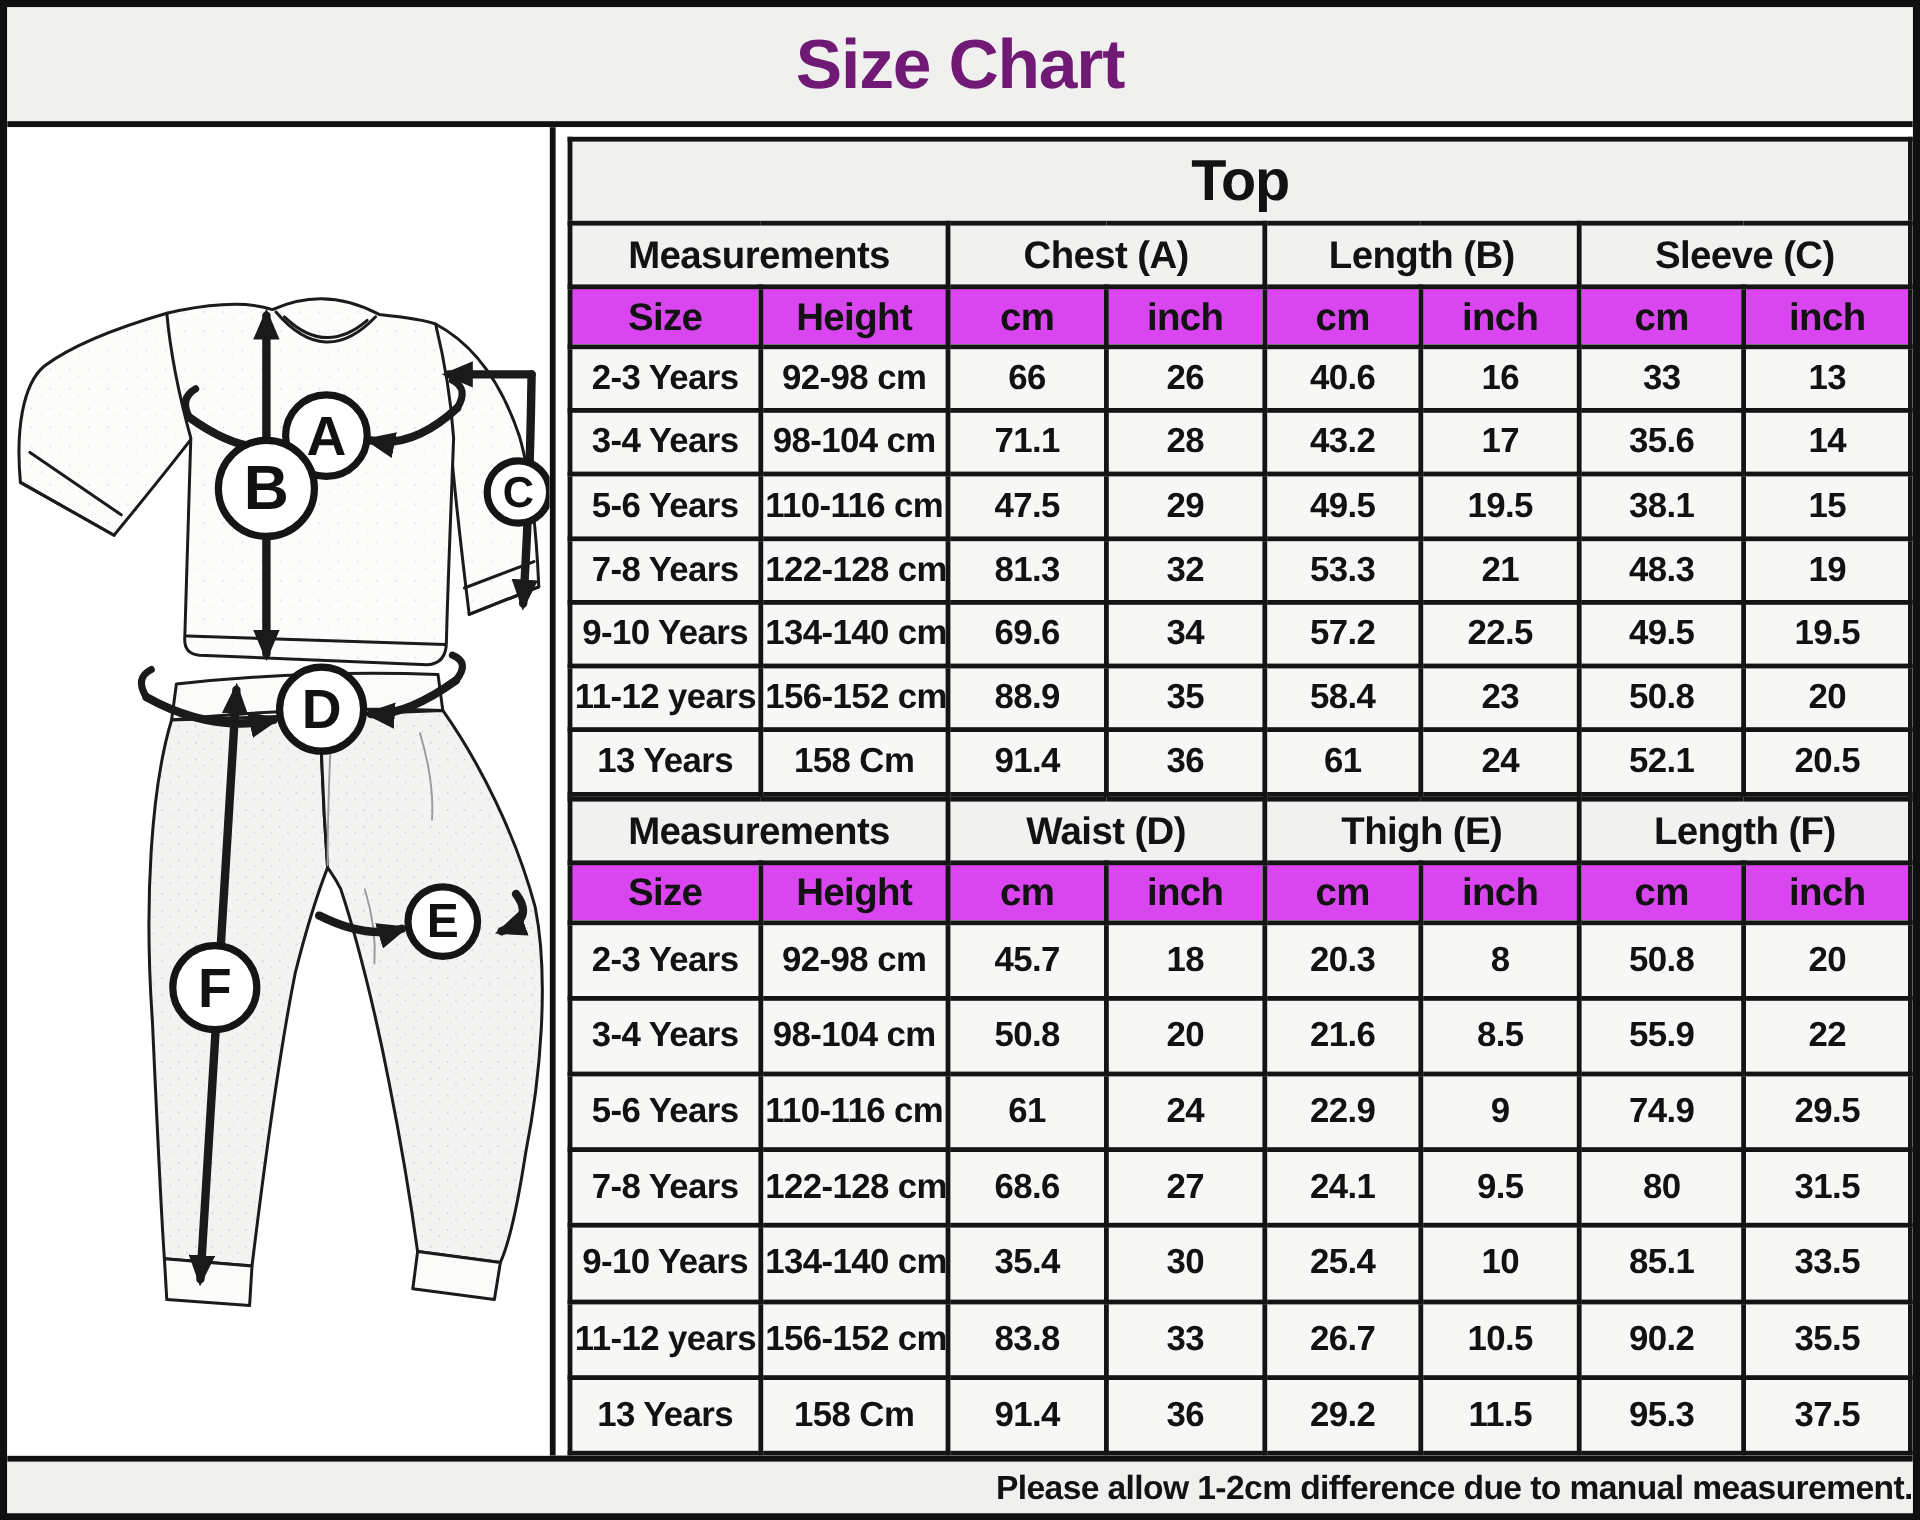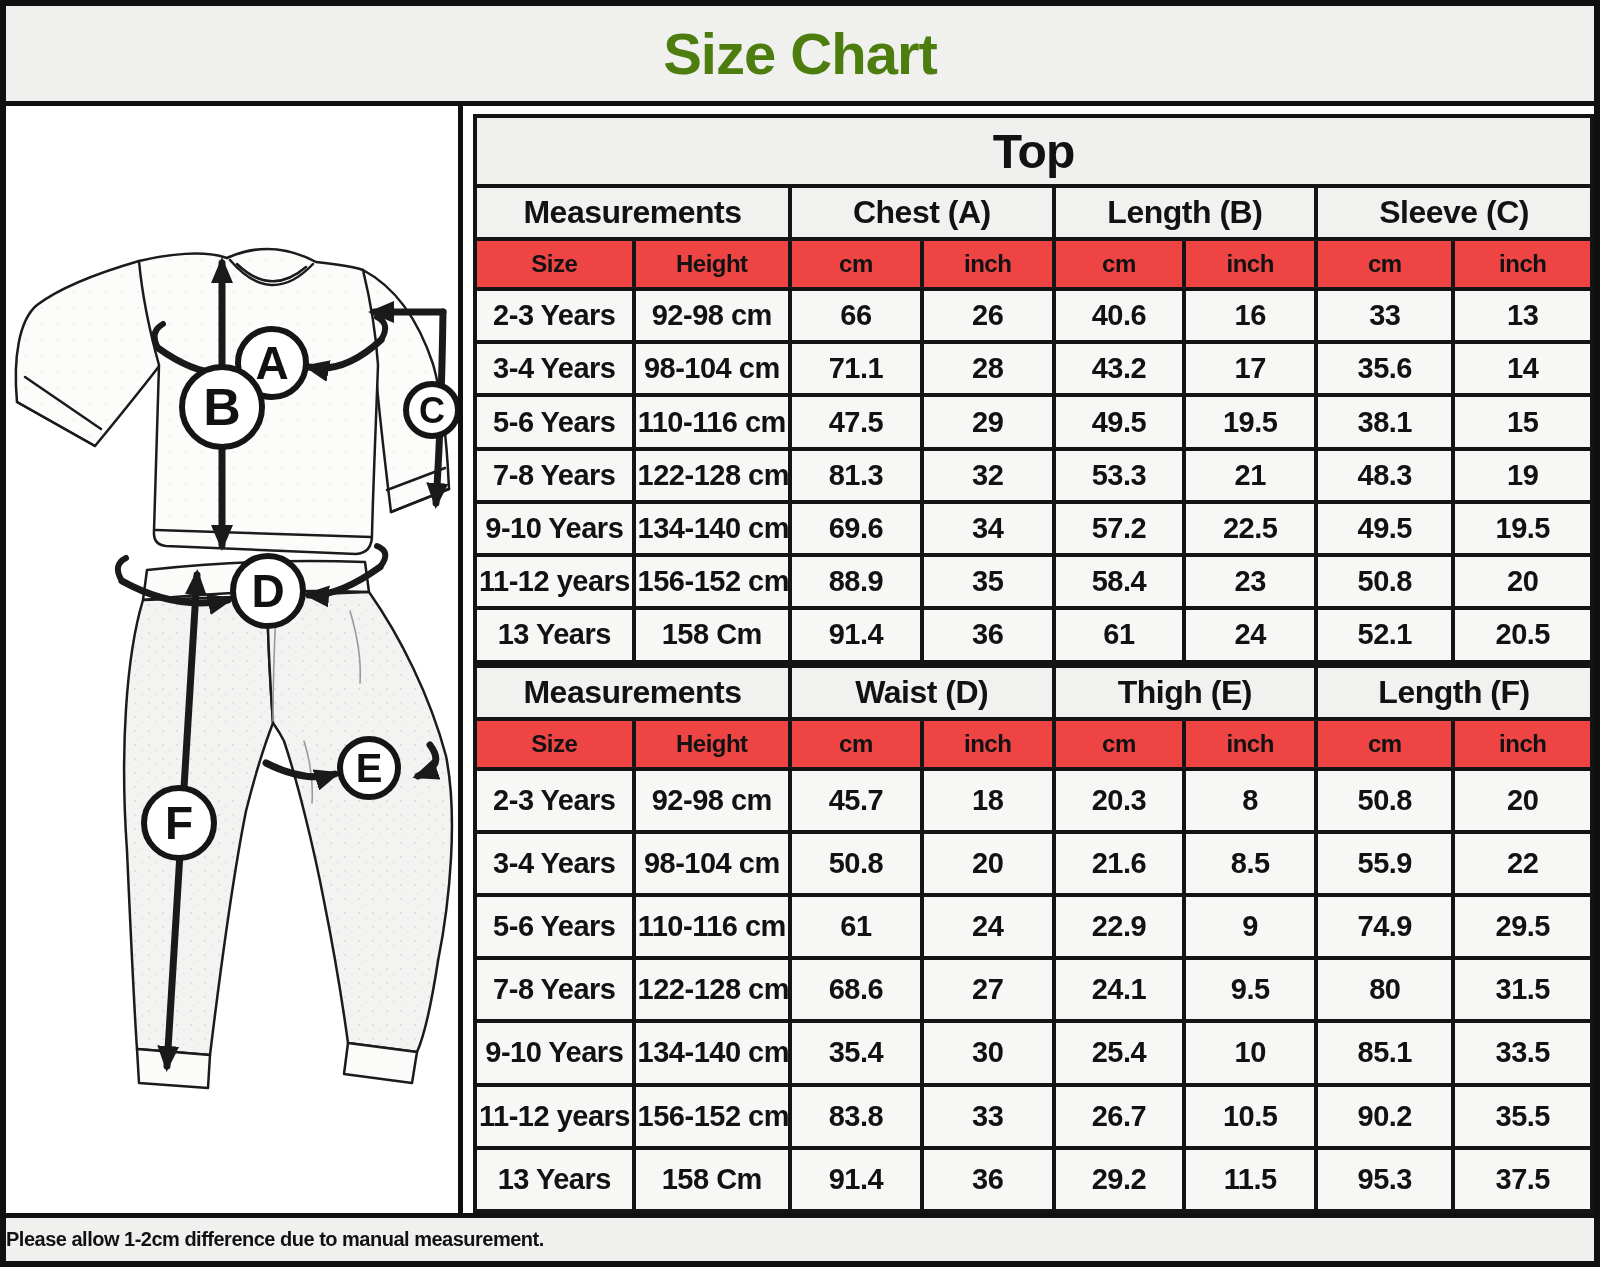--- a/index.html
+++ b/index.html
@@ -13,21 +13,21 @@
     overflow:hidden;
   }
   
   .title-bar{
     height:100px;flex:0 0 100px;
     background:#f0f0ef;
     border-bottom:5px solid #101010;
     display:flex;align-items:center;justify-content:center;
   }
   .title-bar h1{
-    margin:0;font-size:58px;font-weight:700;letter-spacing:-1px;color:#4d7c0f;
+    margin:0;font-size:58px;font-weight:700;letter-spacing:-1px;color:#701a75;
   }
   
   .content{flex:1 1 auto;display:flex;min-height:0;}
   .illustration{
     width:452px;flex:0 0 452px;background:#ffffff;position:relative;
   }
   .illustration svg{position:absolute;inset:0;width:100%;height:100%;}
   .tables{
     flex:1 1 auto;min-width:0;
     border-left:5px solid #101010;
@@ -50,29 +50,29 @@
   }
   table.size-table th,table.size-table td{
     border:4px solid #141414;
     text-align:center;vertical-align:middle;
     font-weight:700;letter-spacing:-0.5px;
     padding:0 2px;overflow:hidden;white-space:nowrap;
   }
   tr.group-row{height:53px;}
   tr.group-row th{font-size:32px;background:#f1f1f0;}
   tr.sub-row{height:50px;}
-  tr.sub-row th{font-size:24px;background:#ef4444;}
+  tr.sub-row th{font-size:32px;background:#d946ef;}
   table.size-table td{font-size:29px;background:#f7f7f6;}
   
   .note-bar{
     flex:0 0 48px;height:48px;
     border-top:5px solid #101010;
     background:#f0f0ef;
-    display:flex;align-items:center;justify-content:flex-start;
-    font-size:20px;font-weight:700;letter-spacing:-0.5px;
+    display:flex;align-items:center;justify-content:flex-end;
+    font-size:28px;font-weight:700;letter-spacing:-0.5px;
   }
 </style>
 </head>
 <body>
 
 <div class="sheet">
 
   <div class="title-bar">
     <h1>Size Chart</h1>
   </div>

